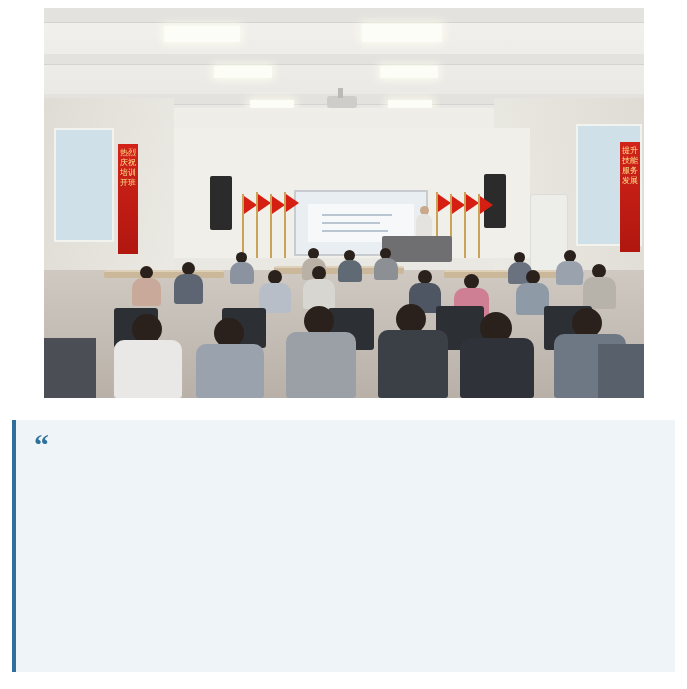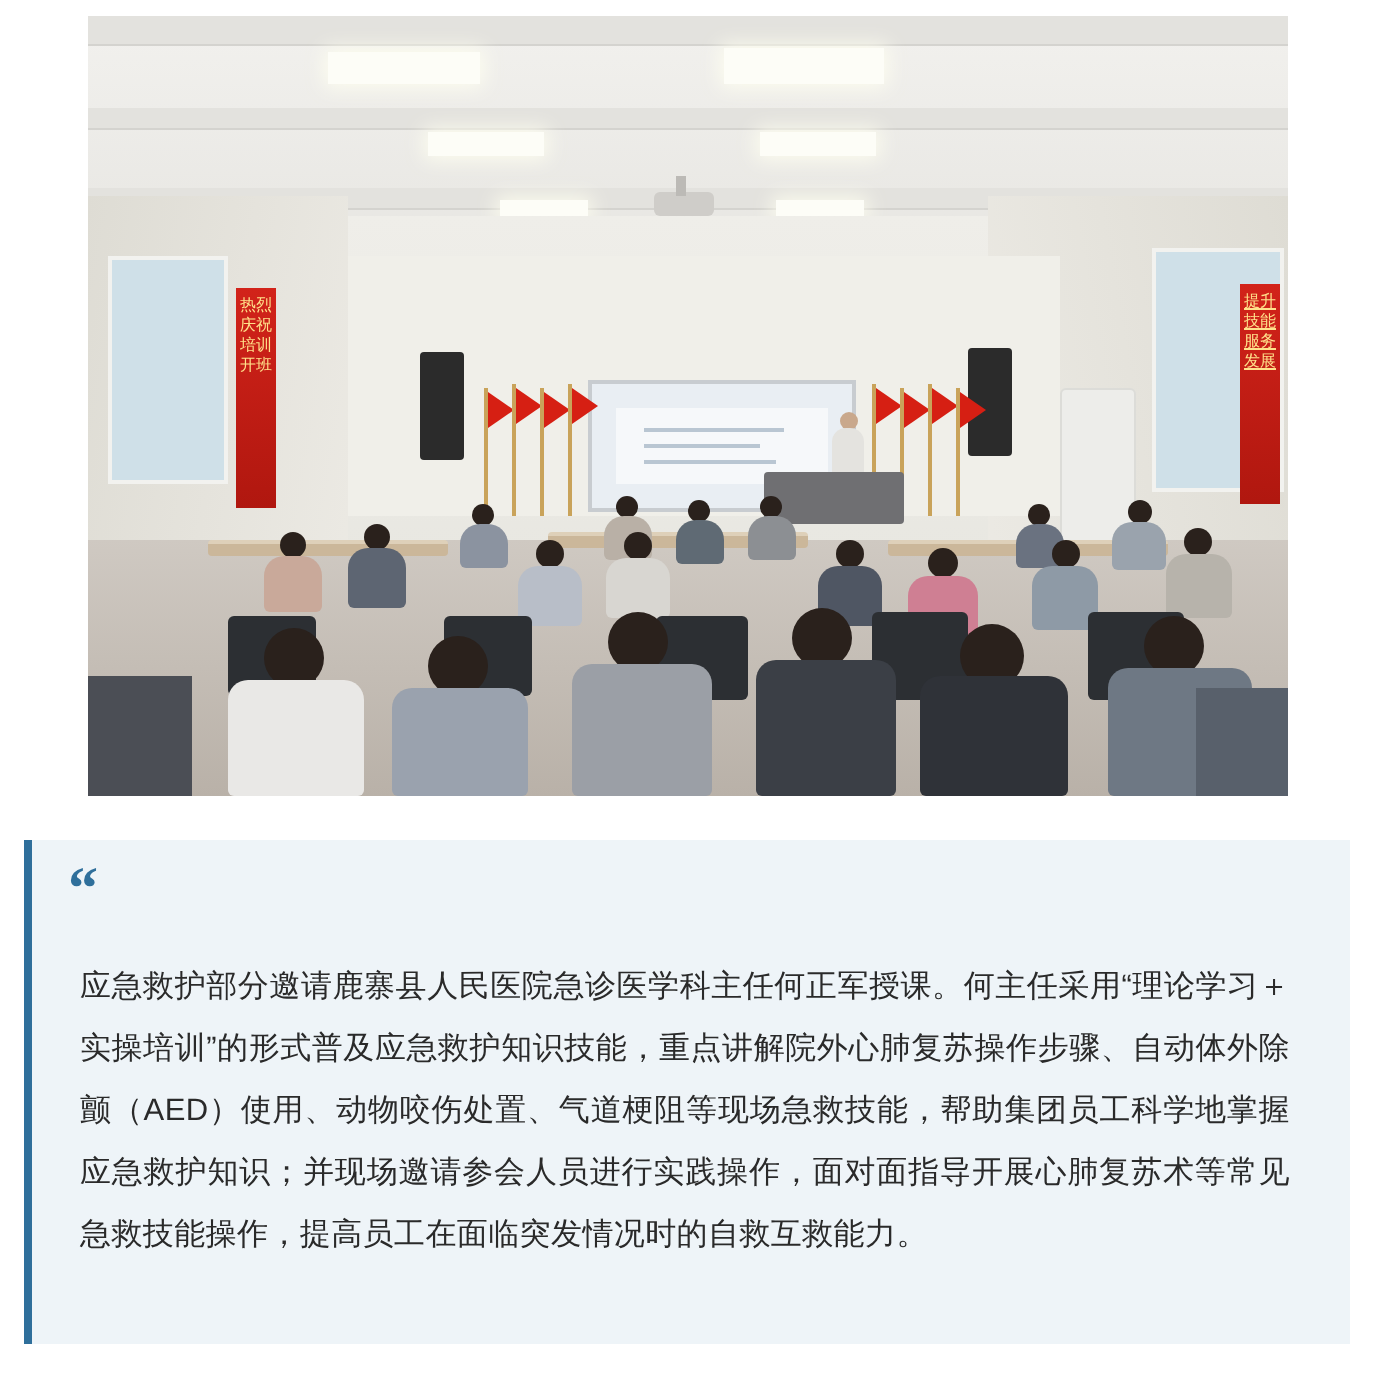--- a/index.html
+++ b/index.html
@@ -248,21 +248,21 @@
       <div class="wall-right"></div>
 
       <div class="window" style="left:10px;top:120px;width:56px;height:110px;"></div>
       <div class="window" style="left:532px;top:116px;width:62px;height:118px;"></div>
 
       <div class="stage-wall"></div>
 
       <div class="vert-banner" style="left:74px;top:136px;">
         <span>热烈庆祝培训开班</span>
       </div>
-      <div class="vert-banner" style="left:576px;top:134px;text-decoration:underline;">
+      <div class="vert-banner" style="left:576px;top:134px;">
         <span>提升技能服务发展</span>
       </div>
 
 
       <div class="speaker" style="left:166px;top:168px;"></div>
       <div class="speaker" style="left:440px;top:166px;"></div>
 
       <div class="screen">
         <div class="screen-inner">
           <div class="screen-line" style="left:14px;top:10px;width:70px;"></div>
@@ -367,16 +367,15 @@
       <div class="head" style="left:528px;top:300px;width:30px;height:30px;"></div>
       <div class="person" style="position:absolute;left:510px;top:326px;width:72px;height:64px;background:#6e7884;"></div>
 
       <div style="position:absolute;left:0;top:330px;width:52px;height:60px;background:#4b4e55;"></div>
       <div style="position:absolute;right:0;top:336px;width:46px;height:54px;background:#58606b;"></div>
     </div>
   </div>
 
   <div class="quote-block">
     <div class="quote-mark">“</div>
-    <div class="quote-text">应急救护部分邀请鹿寨县人民医院急诊医学科主任何正军授课。何主任采用“理论学习＋实操培训”的形式普及应急救护知识技能，重点讲解院外心肺复苏操作步骤、自动体外除颤（AED）使用、动物咬伤处置、气道梗阻等现场急救技能，帮助集团员工科学地掌握应急救护知识；并现场邀请参会人员进行实践操作，面对面指导开展心肺复苏术等常见急救技能操作，提高员工在面临突发情况时的自救互救能力。</div>
   </div>
 
 </div>
 
 </body></html>

